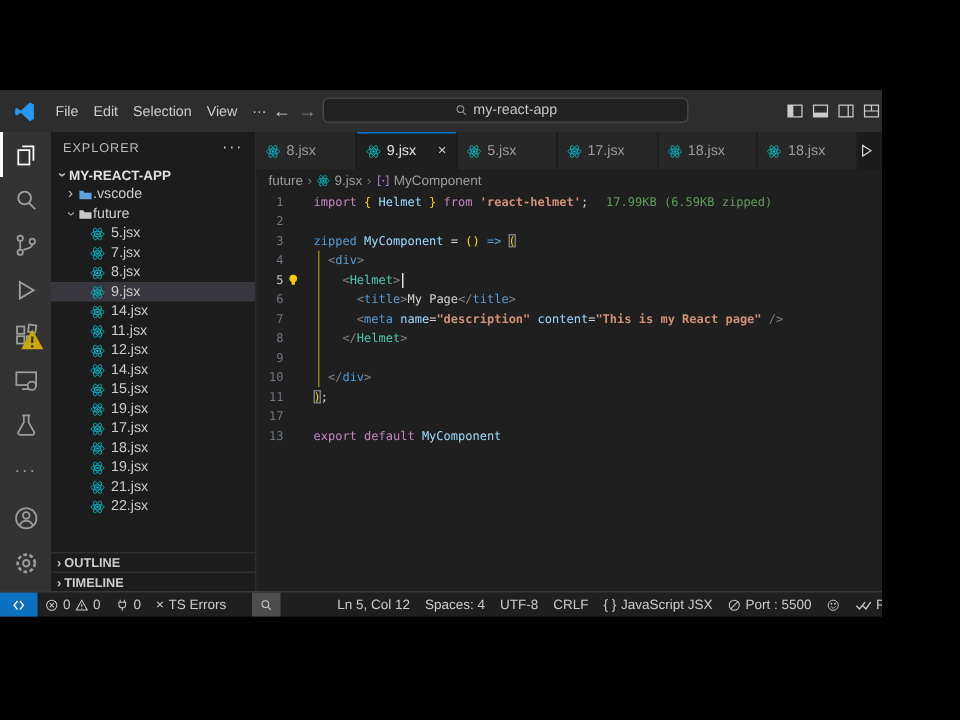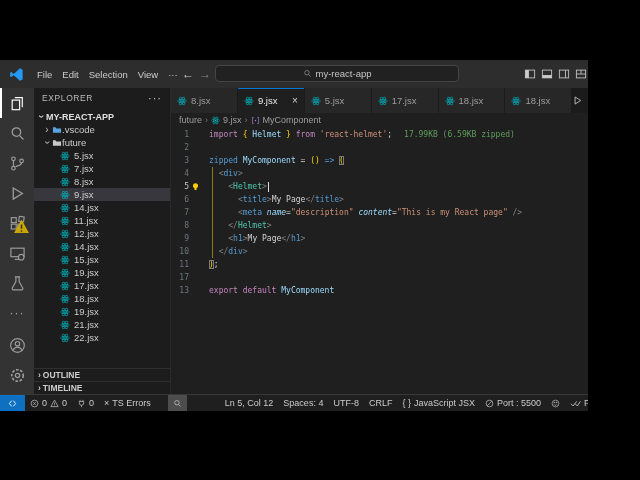--- a/index.html
+++ b/index.html
@@ -64,21 +64,21 @@
   .bc-sep{color:#7a7a7a;}
   
   .code{position:relative;flex:1;overflow:hidden;font-family:"DejaVu Sans Mono",monospace;font-size:8px;padding-top:1px;}
   .cl{height:13px;line-height:13px;display:flex;white-space:pre;}
   .cl .num{width:18px;text-align:right;color:#6e7681;flex:0 0 18px;font-size:8px;}
   .cl.active .num{color:#c6c6c6;}
   .cl .bulbslot{width:12px;flex:0 0 12px;position:relative;}
   .cl .bulbslot svg{position:absolute;left:2px;top:2px;width:9px;height:9px;}
   .cl .src{margin-left:8px;}
   .tk-kw{color:#C586C0;}.tk-kw2{color:#569CD6;}.tk-var{color:#9CDCFE;}.tk-comp{color:#4EC9B0;}
-  .tk-str{color:#CE9178;}.tk-tag{color:#569CD6;}.tk-attr{color:#9CDCFE;font-style:italic;}.tk-p{color:#808080;}
+  .tk-str{color:#CE9178;font-weight:bold;}.tk-tag{color:#569CD6;}.tk-attr{color:#9CDCFE;}.tk-p{color:#808080;}
   .tk-txt{color:#D4D4D4;}.tk-paren{color:#FFD700;}
   .tk-parenbox{color:#FFD700;outline:1px solid #7a7a7a;outline-offset:-1px;}
   .hintspan{margin-left:12px;}
   .caret{display:inline-block;width:1px;height:10px;background:#e0e0e0;vertical-align:middle;margin-left:1px;}
   .indent-guide{position:absolute;width:1px;background:rgba(255,215,0,.5);}
   .minimap{position:absolute;right:12px;top:4px;width:24px;}
   .minimap i{display:block;height:1px;margin-bottom:2px;background:rgba(190,190,190,.45);}
   .vthumb{position:absolute;right:1px;top:3px;width:9px;height:160px;background:rgba(121,121,121,.28);}
   
   .statusbar{height:16px;background:#1f1f1f;border-top:1px solid #383838;display:flex;align-items:center;
@@ -525,21 +525,21 @@
           <div class="cl"><span class="num">1</span><span class="bulbslot"></span><span class="src"><span class="tk-kw">import </span><span class="tk-paren">{ </span><span class="tk-var">Helmet</span><span class="tk-paren"> }</span><span class="tk-kw"> from </span><span class="tk-str">'react-helmet'</span><span class="tk-txt">;</span><span class="hintspan" style="color: rgb(95, 158, 90);">17.99KB (6.59KB zipped)</span></span></div>
             <div class="cl"><span class="num">2</span><span class="bulbslot"></span><span class="src"></span></div>
             <div class="cl"><span class="num">3</span><span class="bulbslot"></span><span class="src"><span class="tk-kw2">zipped </span><span class="tk-var">MyComponent</span><span class="tk-txt"> = </span><span class="tk-paren">()</span><span class="tk-kw2"> =&gt; </span><span class="tk-parenbox">(</span></span></div>
             <div class="cl"><span class="num">4</span><span class="bulbslot"></span><span class="src"><span class="tk-txt">  </span><span class="tk-p">&lt;</span><span class="tk-tag">div</span><span class="tk-p">&gt;</span></span></div>
             <div class="cl active"><span class="num">5</span><span class="bulbslot"><svg>
                   <use href="#i-bulb"></use>
                 </svg></span><span class="src"><span class="tk-txt">    </span><span class="tk-p">&lt;</span><span class="tk-comp">Helmet</span><span class="tk-p">&gt;</span><span class="caret"></span></span></div>
             <div class="cl"><span class="num">6</span><span class="bulbslot"></span><span class="src"><span class="tk-txt">      </span><span class="tk-p">&lt;</span><span class="tk-tag">title</span><span class="tk-p">&gt;</span><span class="tk-txt">My Page</span><span class="tk-p">&lt;/</span><span class="tk-tag">title</span><span class="tk-p">&gt;</span></span></div>
             <div class="cl"><span class="num">7</span><span class="bulbslot"></span><span class="src"><span class="tk-txt">      </span><span class="tk-p">&lt;</span><span class="tk-tag">meta</span><span class="tk-txt"> </span><span class="tk-attr">name</span><span class="tk-txt">=</span><span class="tk-str">"description"</span><span class="tk-txt"> </span><span class="tk-attr">content</span><span class="tk-txt">=</span><span class="tk-str">"This is my React page"</span><span class="tk-p"> /&gt;</span></span></div>
             <div class="cl"><span class="num">8</span><span class="bulbslot"></span><span class="src"><span class="tk-txt">    </span><span class="tk-p">&lt;/</span><span class="tk-comp">Helmet</span><span class="tk-p">&gt;</span></span></div>
-            <div class="cl"><span class="num">9</span><span class="bulbslot"></span><span class="src"><span class="tk-txt">    </span><span class="tk-p">&lt;</span><span class="tk-tag">h1</span><span class="tk-p">&gt;</span><span class="tk-txt">My Page</span><span class="tk-p">&lt;/</span><span class="tk-tag">h1</span><span class="tk-p">&gt;</span></span></div>
+            <div class="cl"><span class="num">9</span><span class="bulbslot"></span></div>
             <div class="cl"><span class="num">10</span><span class="bulbslot"></span><span class="src"><span class="tk-txt">  </span><span class="tk-p">&lt;/</span><span class="tk-tag">div</span><span class="tk-p">&gt;</span></span></div>
             <div class="cl"><span class="num">11</span><span class="bulbslot"></span><span class="src"><span class="tk-parenbox">)</span><span class="tk-txt">;</span></span></div>
             <div class="cl"><span class="num">17</span><span class="bulbslot"></span><span class="src"></span></div>
             <div class="cl"><span class="num">13</span><span class="bulbslot"></span><span class="src"><span class="tk-kw">export default </span><span class="tk-var">MyComponent</span></span></div>
             <div class="indent-guide" id="iguide" style="left: 41px; top: 40px; height: 91px;"></div>
           <div class="minimap" id="minimap">
               <i style="width: 24px;"></i>
               <i style="width: 0px;"></i>
               <i style="width: 11.34px;"></i>
               <i style="width: 2.94px;"></i>

